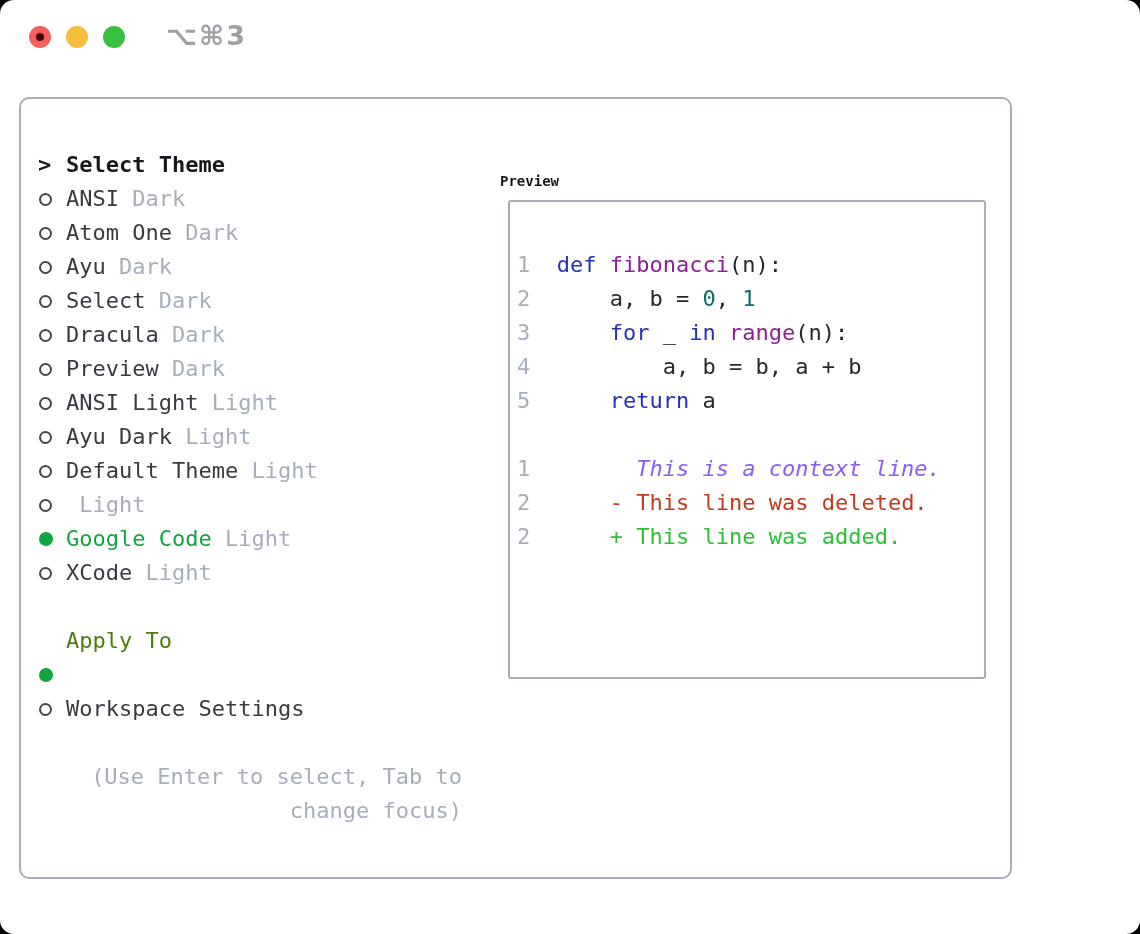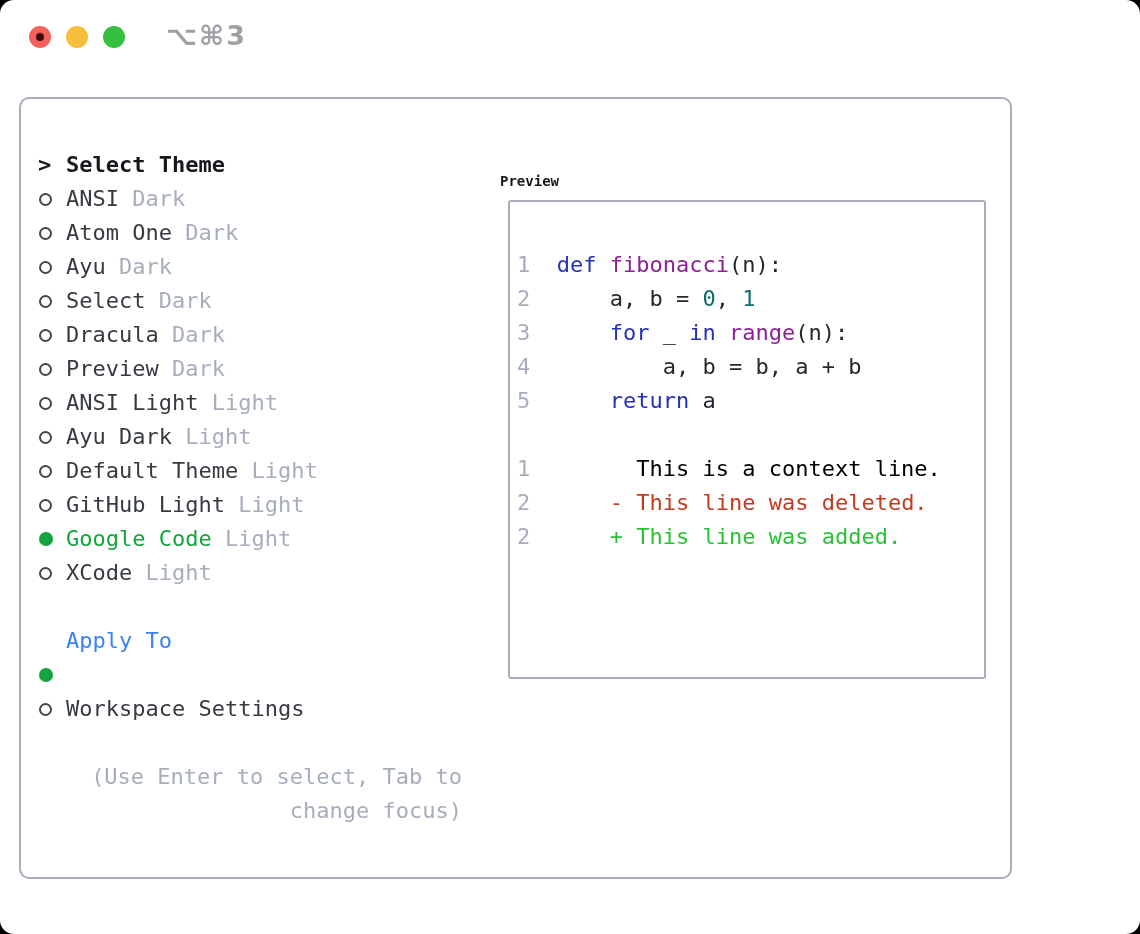--- a/index.html
+++ b/index.html
@@ -31,36 +31,36 @@
   .left-col{position:absolute;left:38px;top:148px;width:424px;font-size:22px;line-height:34px;color:#363b42;}
   .row{display:flex;align-items:center;height:34px;white-space:pre;}
   .marker{width:28px;display:inline-flex;align-items:center;flex:none;}
   .chev{font-weight:bold;color:#15181c;}
   .radio{width:13px;height:13px;border:2px solid #42474e;border-radius:50%;box-sizing:border-box;margin-left:1px;}
   .radio-filled{width:14px;height:14px;border:none;background:#12a43e;}
   .hdr{font-weight:bold;color:#15181c;}
   .variant{color:#a6aebb;}
   .name-sel{color:#12a43e;}
   .spacer{height:34px;}
-  .section-label{padding-left:28px;color:#3b82f6;height:34px;line-height:34px;}
+  .section-label{padding-left:28px;color:#4d7c0f;height:34px;line-height:34px;}
   .hint{margin-top:34px;color:#a6aebb;white-space:normal;text-align:right;}
   
   .preview-label{position:absolute;left:500px;top:164px;height:34px;line-height:34px;font-size:14px;font-weight:bold;color:#15181c;}
   .preview-box{
     position:absolute;left:508px;top:200px;width:478px;height:479px;
     border:2px solid #a7aeb9;border-radius:3px;box-sizing:border-box;background:#fff;overflow:hidden;
   }
   .code{padding:46px 0 0 7px;font-size:22px;line-height:34px;white-space:pre;}
   .code-line{height:34px;}
   .c-ln{color:#a6aebb;}
   .c-kw{color:#2531ba;}
   .c-fn{color:#8d2096;}
   .c-lit{color:#0e6d6e;}
   .c-pl{color:#24282e;}
-  .c-ctx{color:#000000;}
+  .c-ctx{color:#8b5cf6;font-style:italic;}
   .c-del{color:#c23a20;}
   .c-add{color:#2ac137;}
 </style>
 </head>
 <body>
 
 <div class="window">
 
   <div class="titlebar">
     <div class="tl tl-close">
@@ -81,21 +81,21 @@
     <div id="theme-list">
         <div class="row"><span class="marker"><span class="radio"></span></span><span class="">ANSI</span><span class="variant"> Dark</span></div>
         <div class="row"><span class="marker"><span class="radio"></span></span><span class="">Atom One</span><span class="variant"> Dark</span></div>
         <div class="row"><span class="marker"><span class="radio"></span></span><span class="">Ayu</span><span class="variant"> Dark</span></div>
         <div class="row"><span class="marker"><span class="radio"></span></span><span class="">Select</span><span class="variant"> Dark</span></div>
         <div class="row"><span class="marker"><span class="radio"></span></span><span class="">Dracula</span><span class="variant"> Dark</span></div>
         <div class="row"><span class="marker"><span class="radio"></span></span><span class="">Preview</span><span class="variant"> Dark</span></div>
         <div class="row"><span class="marker"><span class="radio"></span></span><span class="">ANSI Light</span><span class="variant"> Light</span></div>
         <div class="row"><span class="marker"><span class="radio"></span></span><span class="">Ayu Dark</span><span class="variant"> Light</span></div>
         <div class="row"><span class="marker"><span class="radio"></span></span><span class="">Default Theme</span><span class="variant"> Light</span></div>
-        <div class="row"><span class="marker"><span class="radio"></span></span><span class="">GitHub Light</span><span class="variant"> Light</span></div>
+        <div class="row"><span class="marker"><span class="radio"></span></span><span class="variant"> Light</span></div>
         <div class="row"><span class="marker"><span class="radio radio-filled"></span></span><span class="name-sel">Google Code</span><span class="variant"> Light</span></div>
         <div class="row"><span class="marker"><span class="radio"></span></span><span class="">XCode</span><span class="variant"> Light</span></div>
       </div>
 
     <div class="spacer"></div>
 
     <div class="section-label">Apply To</div>
 
     <div id="apply-to-list">
         <div class="row"><span class="marker"><span class="radio radio-filled"></span></span></div>

